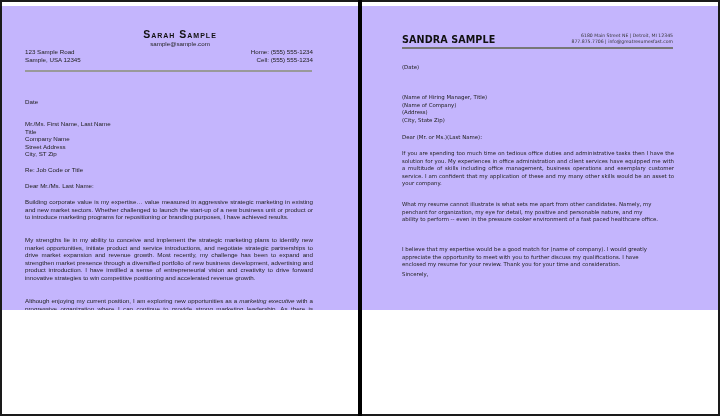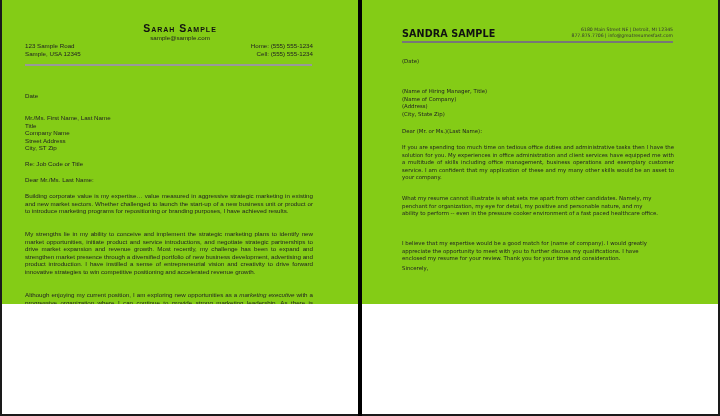--- a/index.html
+++ b/index.html
@@ -8,21 +8,21 @@
 
   .frame {
     position: absolute; left: 0; top: 0; width: 720px; height: 416px;
     border: 2px solid #1a1a1a; background: #ffffff;
   }
   .divider {
     position: absolute; left: 358px; top: 0; width: 4px; height: 416px; background: #000000;
   }
 
   .page {
-    position: absolute; top: 0; height: 304px; background: #84cc16; overflow: hidden;
+    position: absolute; top: 6px; height: 304px; background: #c4b5fd; overflow: hidden;
   }
   .page-left { left: 2px; width: 356px; }
   .page-right { left: 362px; width: 356px; }
 
   
   .l-text { font-family: "Liberation Sans", sans-serif; color: #222; font-size: 6.2px; line-height: 7.6px; }
   .l-name {
     position: absolute; left: 0; width: 356px; top: 22px; text-align: center;
     font-family: "Liberation Sans", sans-serif; font-weight: bold; font-size: 10.5px;
     letter-spacing: 1px; font-variant: small-caps; color: #111;

